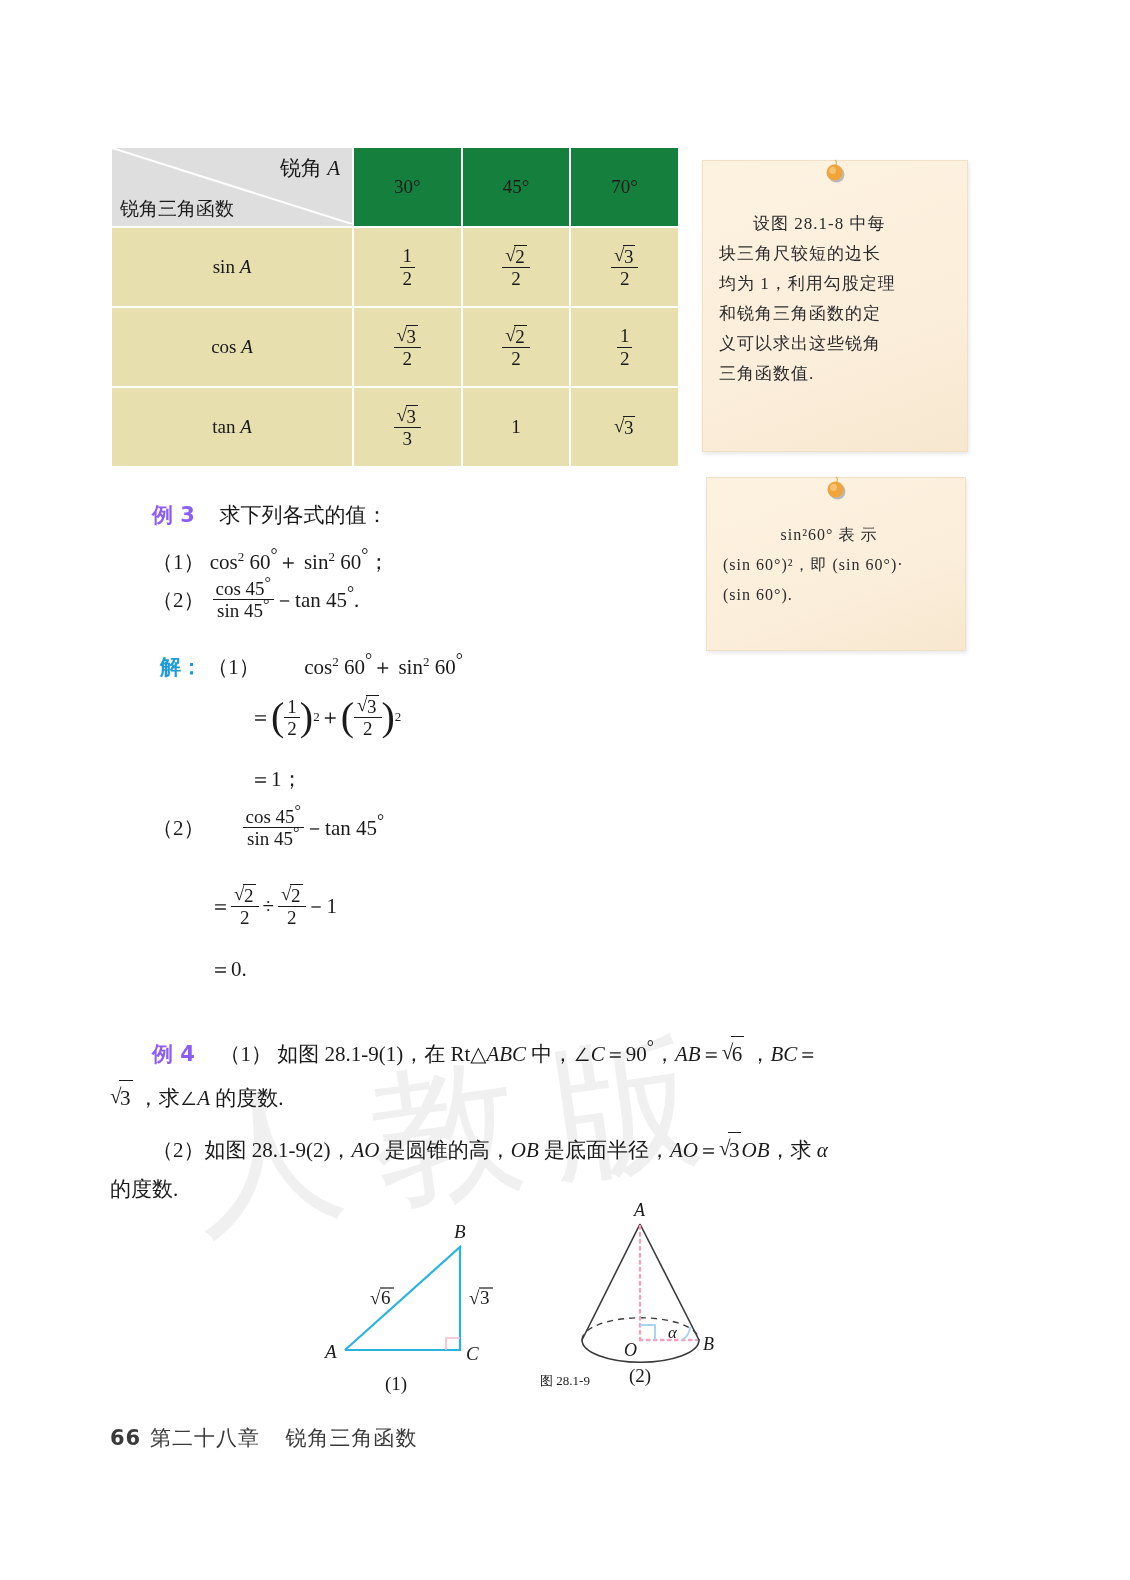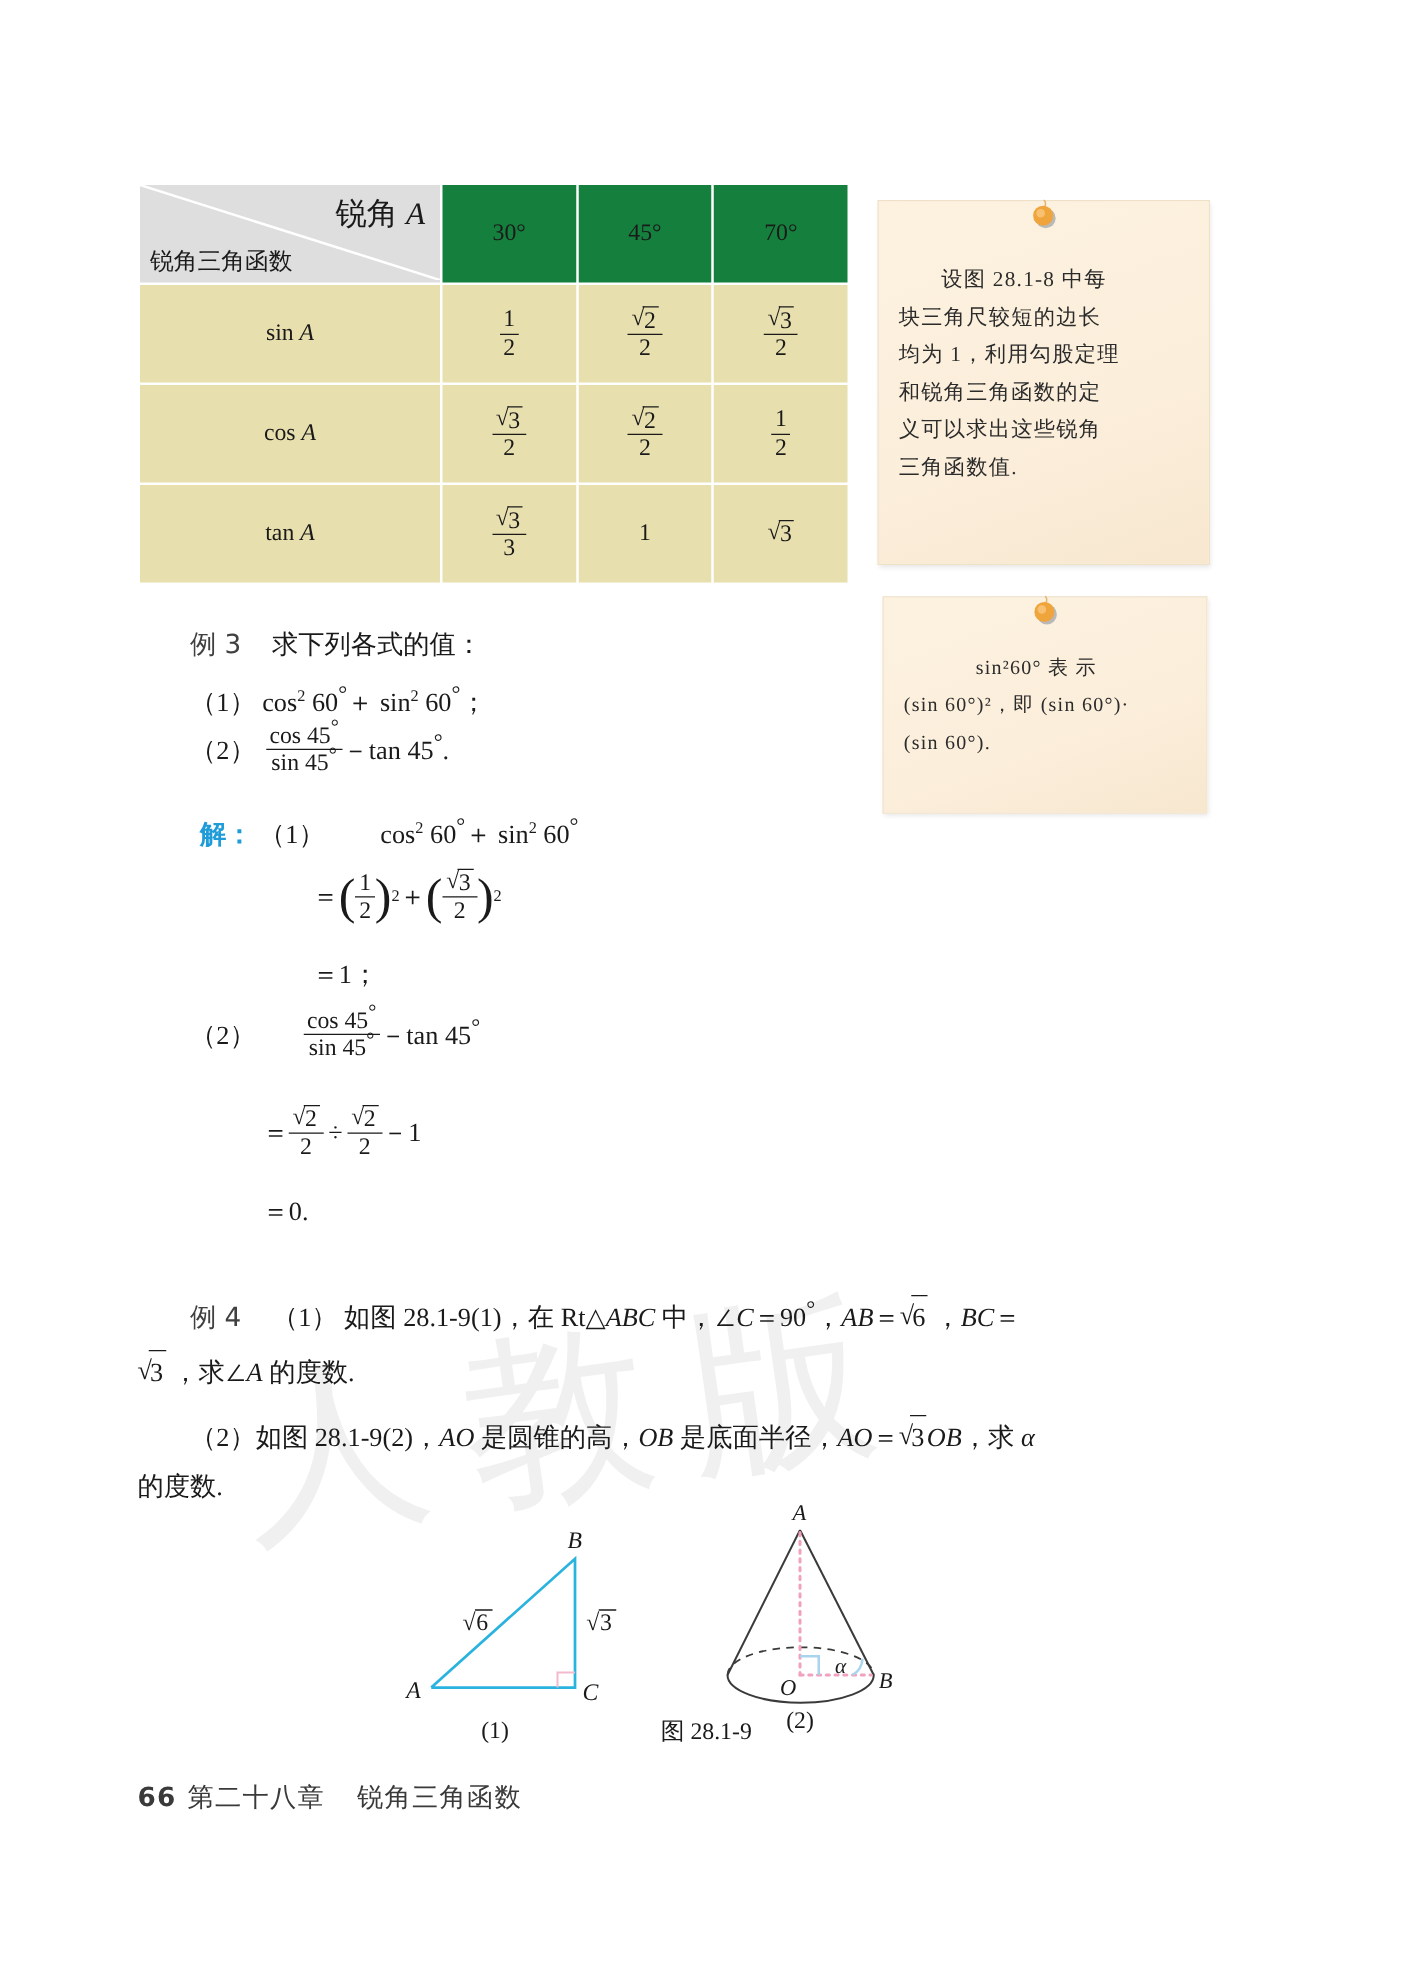--- a/index.html
+++ b/index.html
@@ -36,21 +36,21 @@
   .corner{
     position:relative;height:76px;width:240px;background:#dedede;
     padding:0;
   }
   .corner .diag{
     position:absolute;left:0;top:0;width:100%;height:100%;
     overflow:hidden;
   }
   .corner .diag svg{display:block;}
   .corner .lbl-a{
-    position:absolute;right:12px;top:6px;font-size:25px;font-style:normal;
+    position:absolute;right:12px;top:6px;font-size:21px;font-style:normal;
   }
   .corner .lbl-f{
     position:absolute;left:8px;bottom:4px;font-size:19px;
   }
   .row-label{height:76px;width:240px;}
   .deg-cell{height:76px;}
 
   
   .it{font-style:italic;font-family:"Liberation Serif",serif;}
 
@@ -84,32 +84,32 @@
     padding:0 16px;
   }
   .note-text .indent{display:inline-block;width:34px;}
   #note1{left:702px;top:160px;width:264px;height:290px;}
   #note1 .note-text{padding-top:48px;}
   #note2{left:706px;top:477px;width:258px;height:172px;}
   #note2 .note-text{padding-top:42px;font-size:16px;line-height:30px;}
 
   
   .blk{position:absolute;font-family:"Liberation Serif",serif;}
-  .eg-tag{color:#404040;font-weight:normal;font-family:"DejaVu Sans","Liberation Sans",sans-serif;}
+  .eg-tag{color:#8b5cf6;font-weight:bold;font-family:"DejaVu Sans","Liberation Sans",sans-serif;}
   .jie-tag{color:#1f9cd8;font-weight:bold;font-family:"DejaVu Sans","Liberation Sans",sans-serif;}
   .line{font-size:21px;line-height:34px;white-space:nowrap;}
 
   sup.p{font-size:0.62em;vertical-align:super;}
   .deg{font-size:0.85em;vertical-align:super;line-height:0;}
 
   
   .figs{position:absolute;left:0;top:1190px;width:1130px;height:200px;}
   .figcap{
     position:absolute;left:0;top:1372px;width:1130px;text-align:center;
-    font-size:19px;font-family:"Liberation Serif",serif;
+    font-size:13px;font-family:"Liberation Serif",serif;
   }
 
   
   .footer{
     position:absolute;left:110px;top:1424px;
     font-size:21px;font-family:"DejaVu Sans","Liberation Sans",sans-serif;
     color:#3a3a3a;letter-spacing:1px;
   }
   .footer .pg{font-weight:bold;margin-right:1px;}
   .footer .ch{margin-right:18px;}

